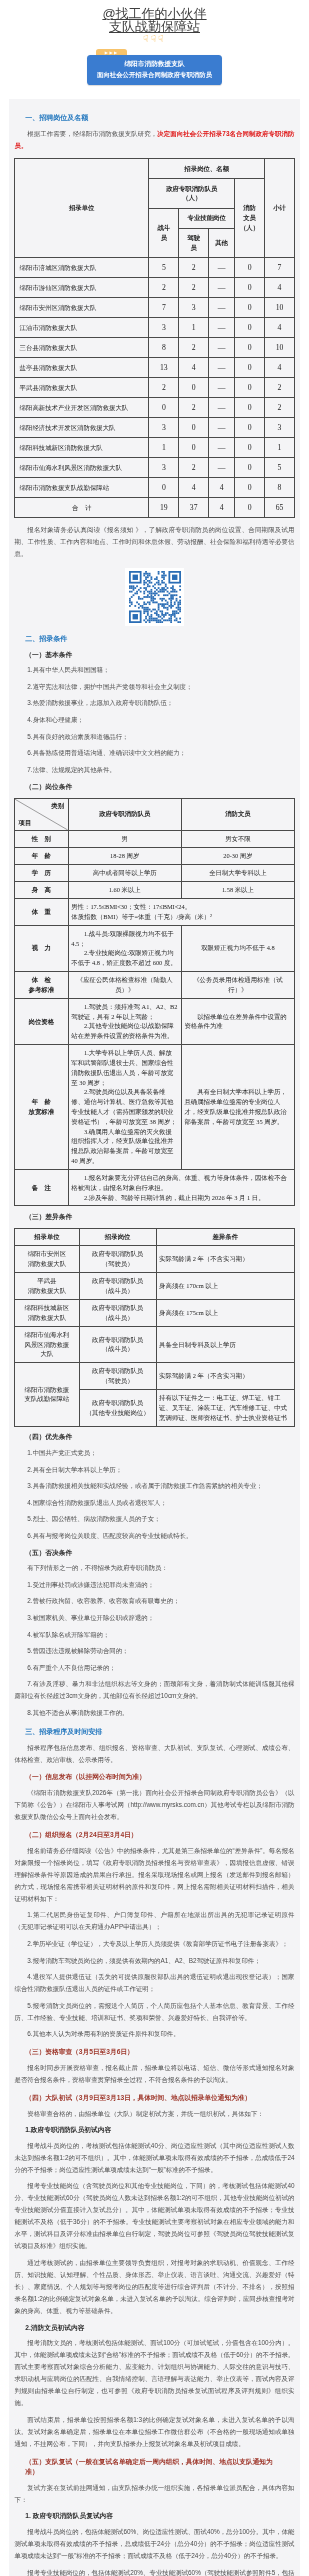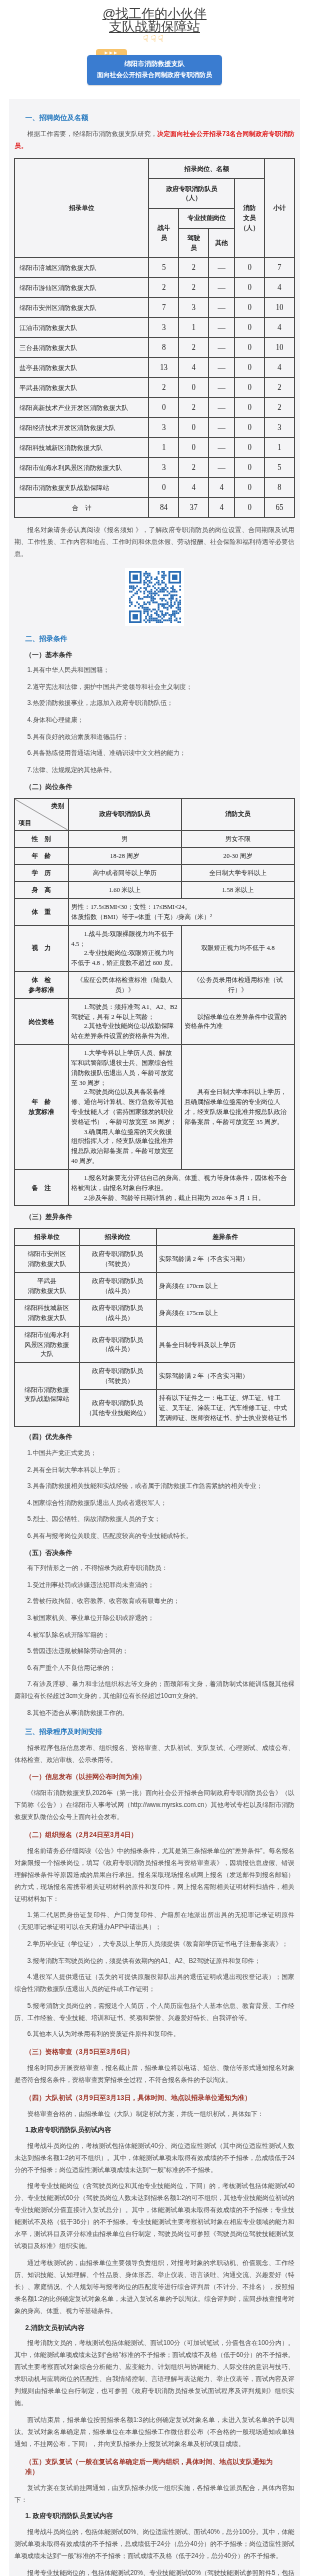--- a/index.html
+++ b/index.html
@@ -183,21 +183,21 @@
         <tr>
           <td class="tl unit">绵阳市消防救援支队战勤保障站</td>
           <td class="num">0</td>
           <td class="num">4</td>
           <td class="num">4</td>
           <td class="num">0</td>
           <td class="num">8</td>
         </tr>
         <tr>
           <td>合　计</td>
-          <td class="num">84</td>
+          <td class="num">19</td>
           <td class="num">37</td>
           <td class="num">4</td>
           <td class="num">0</td>
           <td class="num">65</td>
         </tr>
       </tbody>
     </table>
     <div class="para">报名对象请务必认真阅读《报名须知 》，了解政府专职消防员的岗位设置、合同期限及试用期、工作性质、工作内容和地点、工作时间和休息休假、劳动报酬、社会保险和福利待遇等必要信息。</div>
     <div class="qr-wrap"><div class="qr-box"><svg width="52" height="52" viewBox="0 0 101.5 101.5">
           <rect x="0" y="0" width="101.5" height="101.5" fill="#ffffff"></rect>

